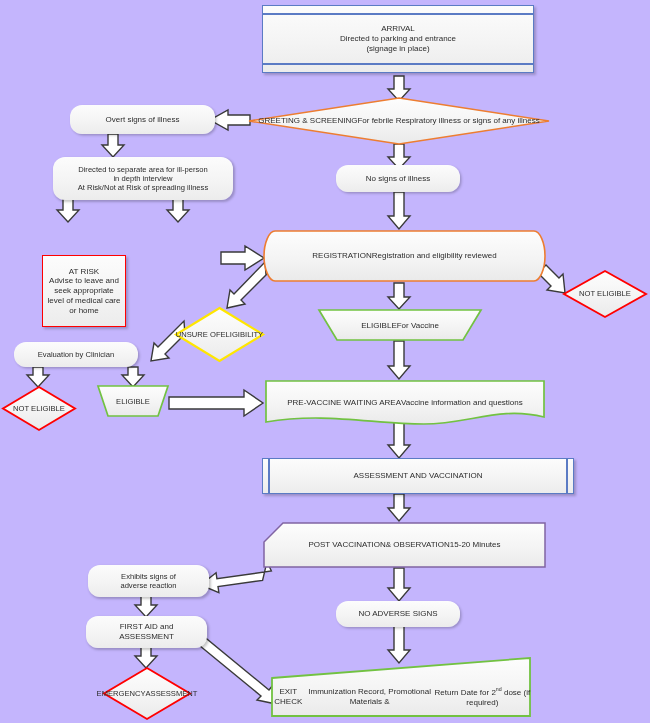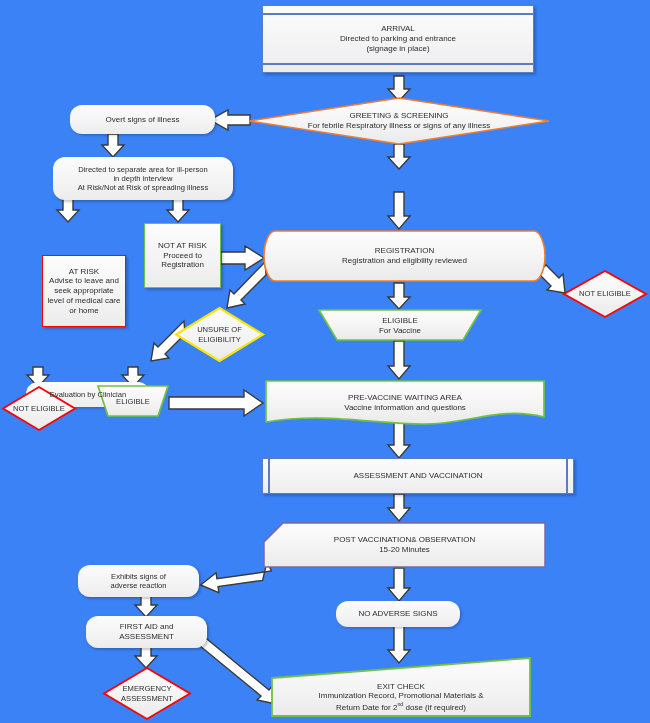--- a/index.html
+++ b/index.html
@@ -1,18 +1,18 @@
 <!DOCTYPE html>
 <html><head>
 <meta charset="utf-8">
 <title>Vaccination Clinic Flow</title>
 <style>
   html,body{margin:0;padding:0;background:#ffffff;}
   body{font-family:"Liberation Sans","DejaVu Sans",sans-serif;}
-  #canvas{position:relative;width:650px;height:723px;overflow:hidden;background:#3b82f6;}
+  #canvas{position:relative;width:650px;height:723px;overflow:hidden;background:#c4b5fd;}
   #svg-layer{position:absolute;left:0;top:0;width:650px;height:723px;}
   .node{position:absolute;box-sizing:border-box;display:flex;align-items:center;
         justify-content:center;text-align:center;color:#2b2b2b;line-height:1.22;}
   .node .txt{position:relative;z-index:3;padding:0 4px;pointer-events:none;}
   .t1{font-size:8px;}
   .t2{font-size:7.6px;}
   
   .fill{background:linear-gradient(180deg,#fcfcfc 0%,#f4f4f4 55%,#ececec 100%);}
   .rect{border:1.6px solid #888;}
   .rnd{border-radius:12px;}
@@ -30,21 +30,21 @@
   .predef::after{right:5px;}
   
   .internal::before,.internal::after{content:"";position:absolute;left:0;right:0;height:1.7px;
         background:#5b7bc4;z-index:2;}
   .internal::before{top:7px;}
   .internal::after{bottom:7px;}
   
   .shp{position:absolute;}
   .shp svg{position:absolute;left:0;top:0;overflow:visible;}
   .shp .lbl{position:absolute;left:0;top:0;width:100%;height:100%;display:flex;
-        flex-direction:column;align-items:center;justify-content:center;text-align:center;
+        align-items:center;justify-content:center;text-align:center;
         color:#2b2b2b;line-height:1.22;z-index:3;}
   sup{font-size:0.66em;vertical-align:super;}
 </style>
 </head>
 <body>
 
 <div id="canvas">
 
   <svg id="svg-layer" viewBox="0 0 650 723" xmlns="http://www.w3.org/2000/svg">
     <defs>
@@ -191,28 +191,24 @@
   <div class="node fill rect red shadow t1" style="left:42px;top:223px;width:84px;height:72px;margin-top:32px;">
     <div class="txt">
       <div>AT RISK</div>
       <div>Advise to leave and</div>
       <div>seek appropriate</div>
       <div>level of medical care</div>
       <div>or home</div>
     </div>
   </div>
 
-  <div class="node fill rect green shadow t1" style="left:144px;top:223px;width:77px;height:65px;">
-    <div class="txt">
-      <div>NOT AT RISK</div>
-      <div>Proceed to</div>
-      <div>Registration</div>
-    </div>
-  </div>
-
+
+  <div class="node fill rnd green shadow t1" style="left:336px;top:165px;width:124px;height:27px;">
+    <div class="txt">No signs of illness</div>
+  </div>
 
   <div class="shp" style="left:262px;top:229px;width:285px;height:54px;">
     <svg width="285" height="54" viewBox="0 0 285 54">
       <path d="M13,2 L272,2 C278,2 283,14 283,27 C283,40 278,52 272,52 L13,52 C7,52 2,40 2,27 C2,14 7,2 13,2 Z" fill="url(#nodegrad)" stroke="#ed7d31" stroke-width="1.6"></path>
     </svg>
     <div class="lbl t1">
       <div>REGISTRATION</div>
       <div>Registration and eligibility reviewed</div>
     </div>
   </div>
@@ -239,21 +235,21 @@
   <div class="shp" style="left:174px;top:306px;width:91px;height:57px;">
     <svg width="91" height="57" viewBox="0 0 91 57">
       <polygon points="45.5,2 89,28.5 45.5,55 2,28.5" fill="url(#nodegrad)" stroke="#ffe600" stroke-width="2.2"></polygon>
     </svg>
     <div class="lbl t2">
       <div>UNSURE OF</div>
       <div>ELIGIBILITY</div>
     </div>
   </div>
 
-  <div class="node fill rnd yellow shadow t2" style="left:26px;top:342px;width:124px;height:25px;margin-top:40px;">
+  <div class="node fill rnd yellow shadow t2" style="left:14px;top:342px;width:124px;height:25px;">
     <div class="txt">Evaluation by Clinician</div>
   </div>
 
   <div class="shp" style="left:1px;top:385px;width:76px;height:47px;">
     <svg width="76" height="47" viewBox="0 0 76 47">
       <polygon points="38,2 74,23.5 38,45 2,23.5" fill="url(#nodegrad)" stroke="#ff0000" stroke-width="1.9"></polygon>
     </svg>
     <div class="lbl t2">
       <div>NOT ELIGIBLE</div>
     </div>
@@ -285,21 +281,21 @@
   <div class="shp" style="left:262px;top:521px;width:285px;height:48px;text-decoration:underline;">
     <svg width="285" height="48" viewBox="0 0 285 48">
       <polygon points="21,2 283,2 283,46 2,46 2,21" fill="url(#nodegrad)" stroke="#8064a2" stroke-width="1.5"></polygon>
     </svg>
     <div class="lbl t1">
       <div>POST VACCINATION&amp; OBSERVATION</div>
       <div>15-20 Minutes</div>
     </div>
   </div>
 
-  <div class="node fill rnd yellow shadow t2" style="left:78px;top:565px;width:121px;height:32px;">
+  <div class="node fill rnd yellow shadow t2" style="left:88px;top:565px;width:121px;height:32px;">
     <div class="txt">
       <div>Exhibits signs of</div>
       <div>adverse reaction</div>
     </div>
   </div>
 
   <div class="node fill rnd yellow shadow t1" style="left:86px;top:616px;width:121px;height:32px;">
     <div class="txt">
       <div>FIRST AID and</div>
       <div>ASSESSMENT</div>

